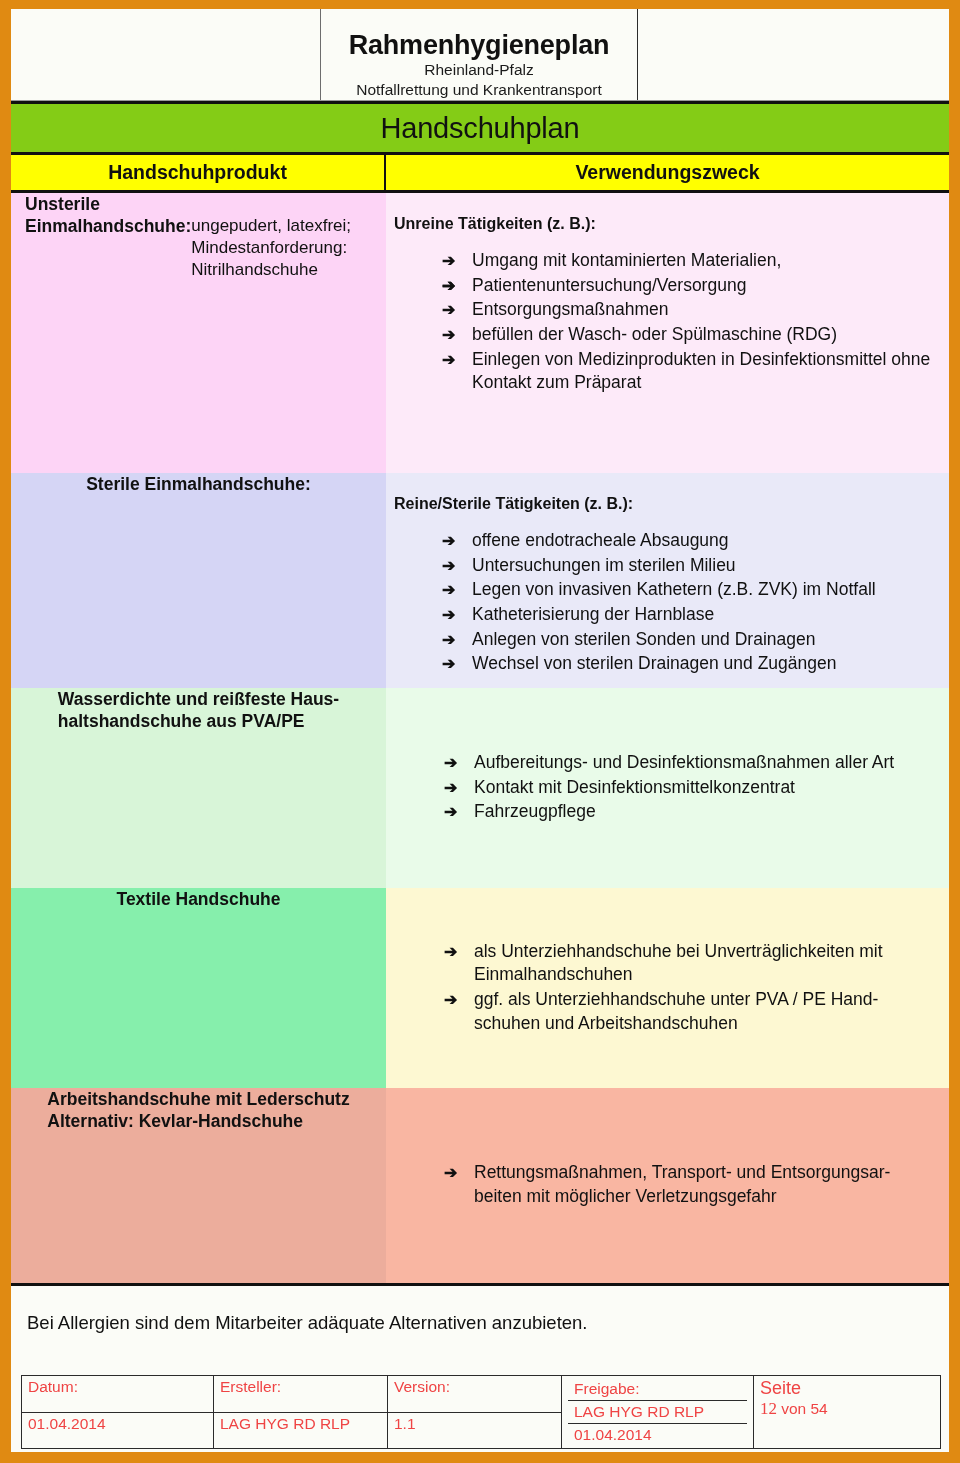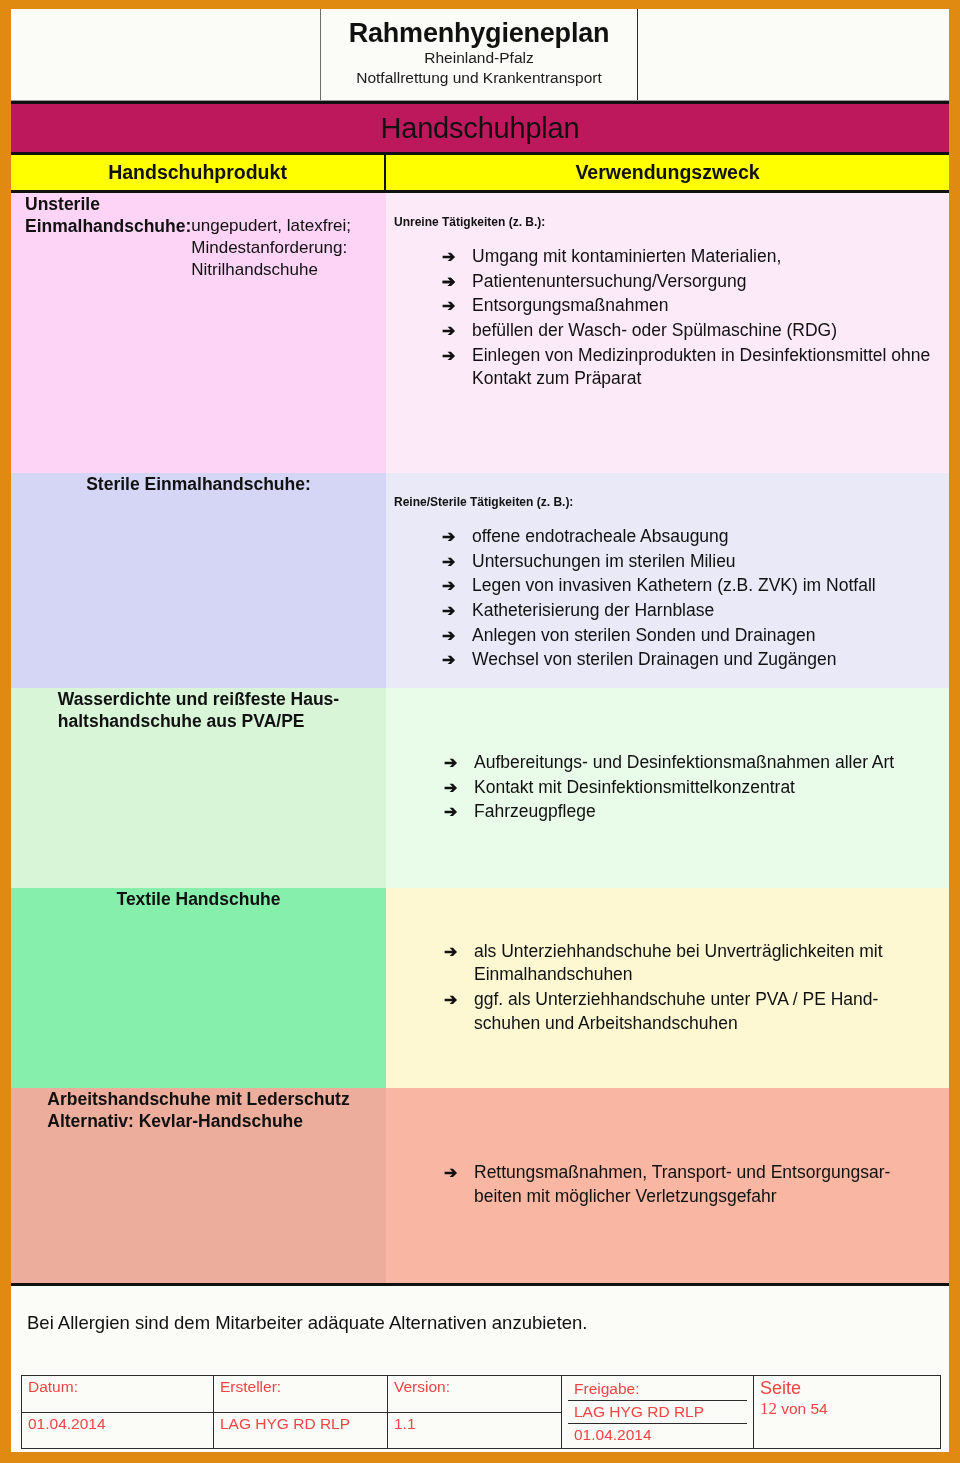--- a/index.html
+++ b/index.html
@@ -37,21 +37,21 @@
   .doc-header-left {
     width: 310px;
     border-right: 1px solid #6d6d6d;
     box-sizing: border-box;
   }
   .doc-header-center {
     width: 317px;
     border-right: 1px solid #2b2b2b;
     box-sizing: border-box;
     text-align: center;
-    padding-top: 10px;
+    padding-top: 22px;
   }
   .doc-header-right {
     flex: 1;
     box-sizing: border-box;
   }
   .doc-title {
     font-size: 27px;
     font-weight: bold;
     color: #111;
     letter-spacing: -0.2px;
@@ -65,21 +65,21 @@
   }
 
   
   .plan-title-band {
     height: 54px;
     border-top: 3px solid #111;
     border-bottom: 3px solid #111;
     display: flex;
     align-items: center;
     justify-content: center;
-    background: #be185d;
+    background: #84cc16;
     box-sizing: border-box;
   }
   .plan-title {
     font-size: 29px;
     color: #111;
     letter-spacing: -0.2px;
   }
 
   
   .col-head-row {
@@ -142,21 +142,21 @@
     line-height: 1.28;
   }
   .prod-note {
     font-size: 17px;
     color: #111;
     line-height: 1.28;
     margin-top: 22px;
   }
 
   .purpose-head {
-    font-size: 12px;
+    font-size: 16px;
     font-weight: bold;
     color: #111;
     margin-bottom: 16px;
   }
 
   ul.arrow-list {
     list-style: none;
     margin: 0;
     padding: 0 0 0 48px;
   }

